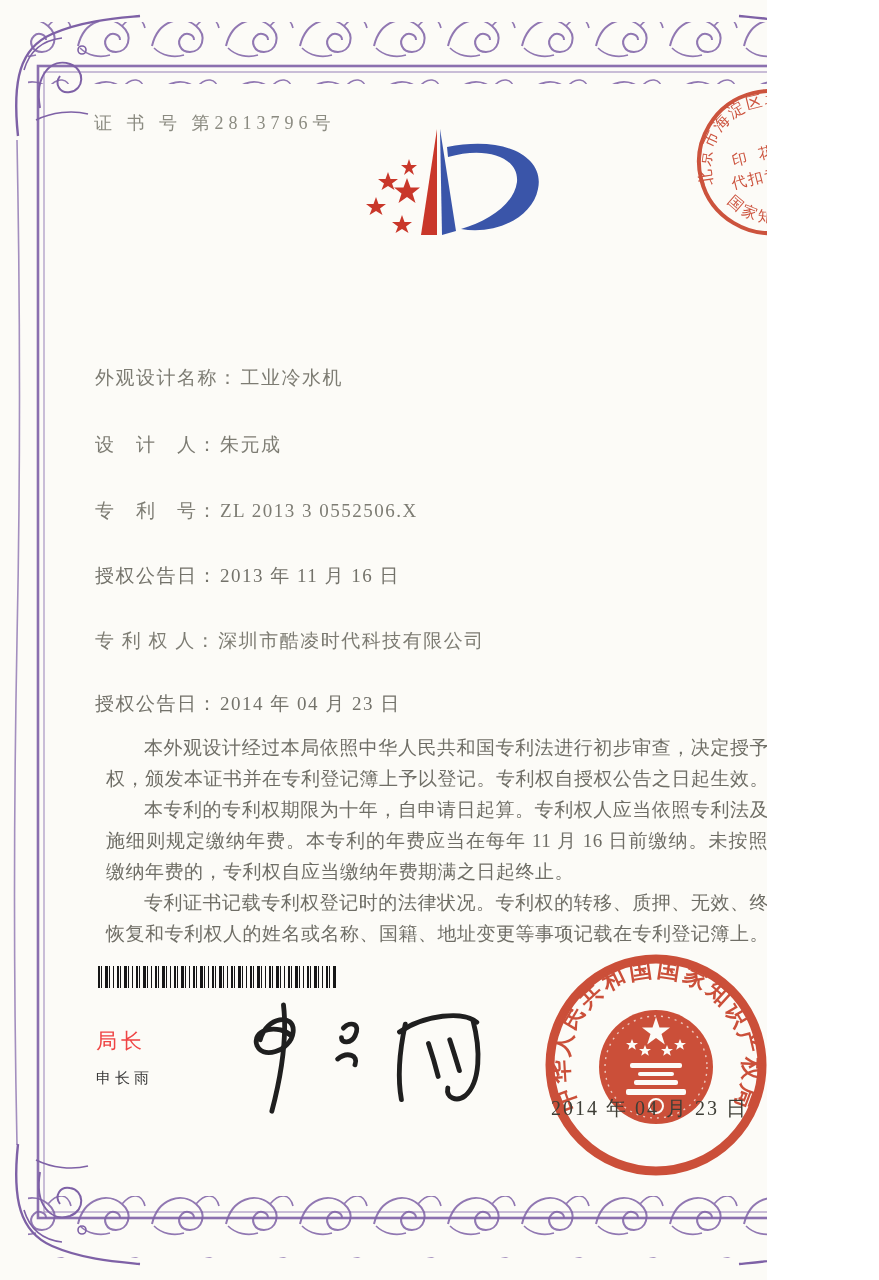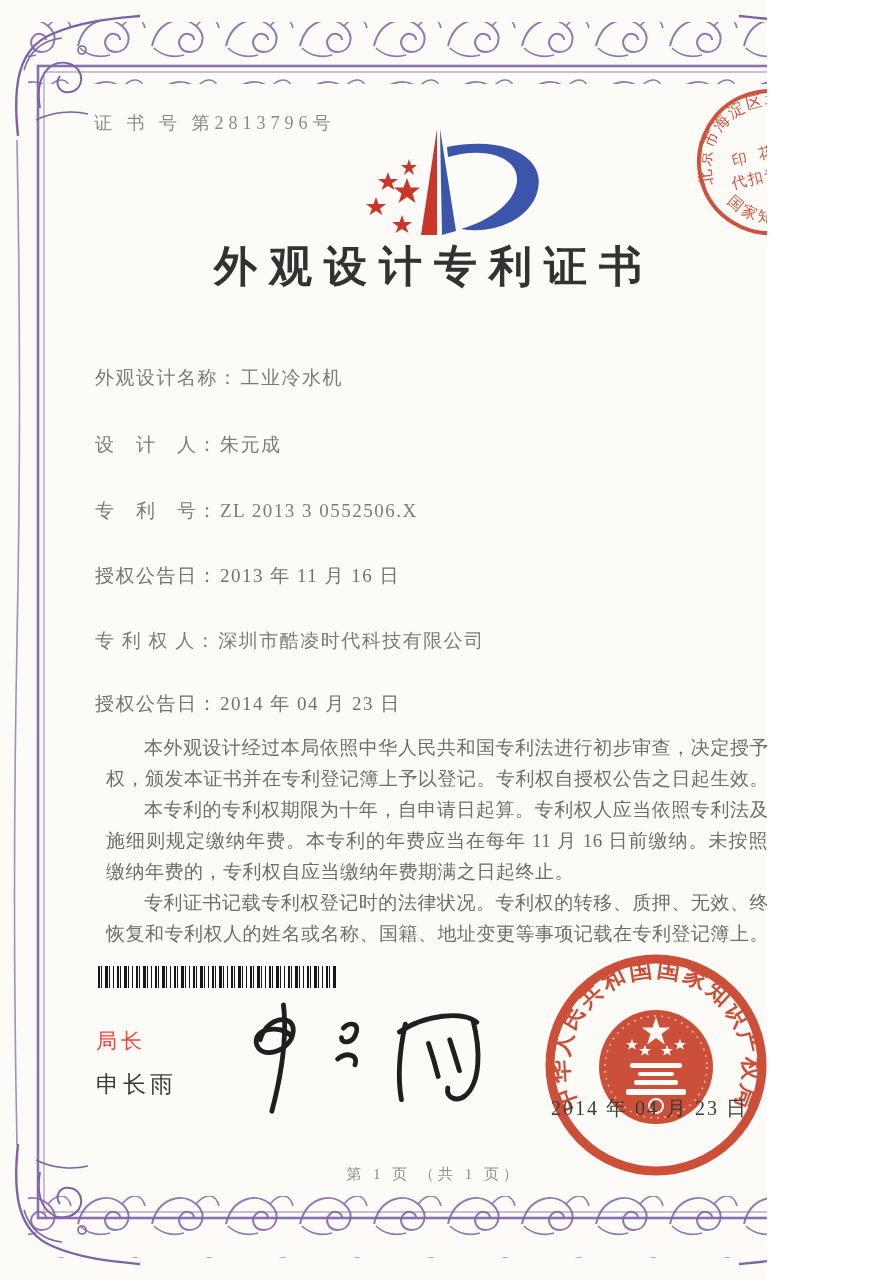--- a/index.html
+++ b/index.html
@@ -31,21 +31,21 @@
     position:absolute;left:98px;top:966px;width:239px;height:22px;
     background:repeating-linear-gradient(90deg,
       #161616 0 2px,transparent 2px 3px,
       #161616 3px 4px,transparent 4px 7px,
       #161616 7px 10px,transparent 10px 11px,
       #161616 11px 12px,transparent 12px 15px,
       #161616 15px 16px,transparent 16px 19px);
   }
   .sign-title{position:absolute;left:96px;top:1027px;font-size:21px;letter-spacing:4px;color:#ef4444;
     font-family:"Liberation Sans","DejaVu Sans",sans-serif;}
-  .sign-name{position:absolute;left:96px;top:1069px;font-size:23px;letter-spacing:4px;color:#3a3a3a;
+  .sign-name{position:absolute;left:96px;top:1069px;font-size:15px;letter-spacing:4px;color:#3a3a3a;
     font-family:"Liberation Sans","DejaVu Sans",sans-serif;text-align:right;}
   .signature{position:absolute;left:210px;top:999px;}
   .signature path{stroke:#1f1f1f;stroke-width:5;fill:none;stroke-linecap:round;stroke-linejoin:round;}
   .official-seal{position:absolute;left:542px;top:951px;opacity:.94;}
   .official-seal text{fill:var(--seal_red,#c84a32);font-family:"Liberation Serif","DejaVu Serif",serif;}
   .seal-date{position:absolute;left:551px;top:1095px;font-size:20px;letter-spacing:2px;color:#3e3e36;}
   .footer{position:absolute;left:39px;width:790px;top:1165px;text-align:center;
     font-size:15px;letter-spacing:4px;color:#8f8f87;}
 </style>
 </head>
@@ -106,21 +106,20 @@
     <text font-size="16" letter-spacing="2">
       <textPath href="#taxTopArc" startOffset="50%" text-anchor="middle">北京市海淀区地方税务局</textPath>
     </text>
     <text font-size="15" letter-spacing="3">
       <textPath href="#taxBottomArc" startOffset="50%" text-anchor="middle">国家知识产权局</textPath>
     </text>
     <text x="78" y="73" text-anchor="middle" font-size="15" letter-spacing="4">印 花 税</text>
     <text x="78" y="95" text-anchor="middle" font-size="15" letter-spacing="2">代扣专用章</text>
   </svg>
 
-  <div class="title">外观设计专利证书</div>
 
   <div class="field-row f0">
     <span class="flabel">外观设计名称：</span><span class="fvalue">工业冷水机</span>
   </div>
   <div class="field-row f1">
     <span class="flabel">设　计　人：</span><span class="fvalue">朱元成</span>
   </div>
   <div class="field-row f2">
     <span class="flabel">专　利　号：</span><span class="fvalue">ZL 2013 3 0552506.X</span>
   </div>
@@ -178,15 +177,14 @@
         <rect x="96" y="121" width="36" height="4" rx="2"></rect>
         <rect x="92" y="129" width="44" height="5" rx="2"></rect>
         <rect x="84" y="138" width="60" height="6" rx="2"></rect>
       </g>
       <circle cx="114" cy="155" r="7" fill="none" stroke="#fcfbf7" stroke-width="2"></circle>
     </g>
   </svg>
 
   <div class="seal-date">2014 年 04 月 23 日</div>
 
-  <div class="footer">第 1 页 （共 1 页）</div>
 
 </div>
 
 </body></html>

